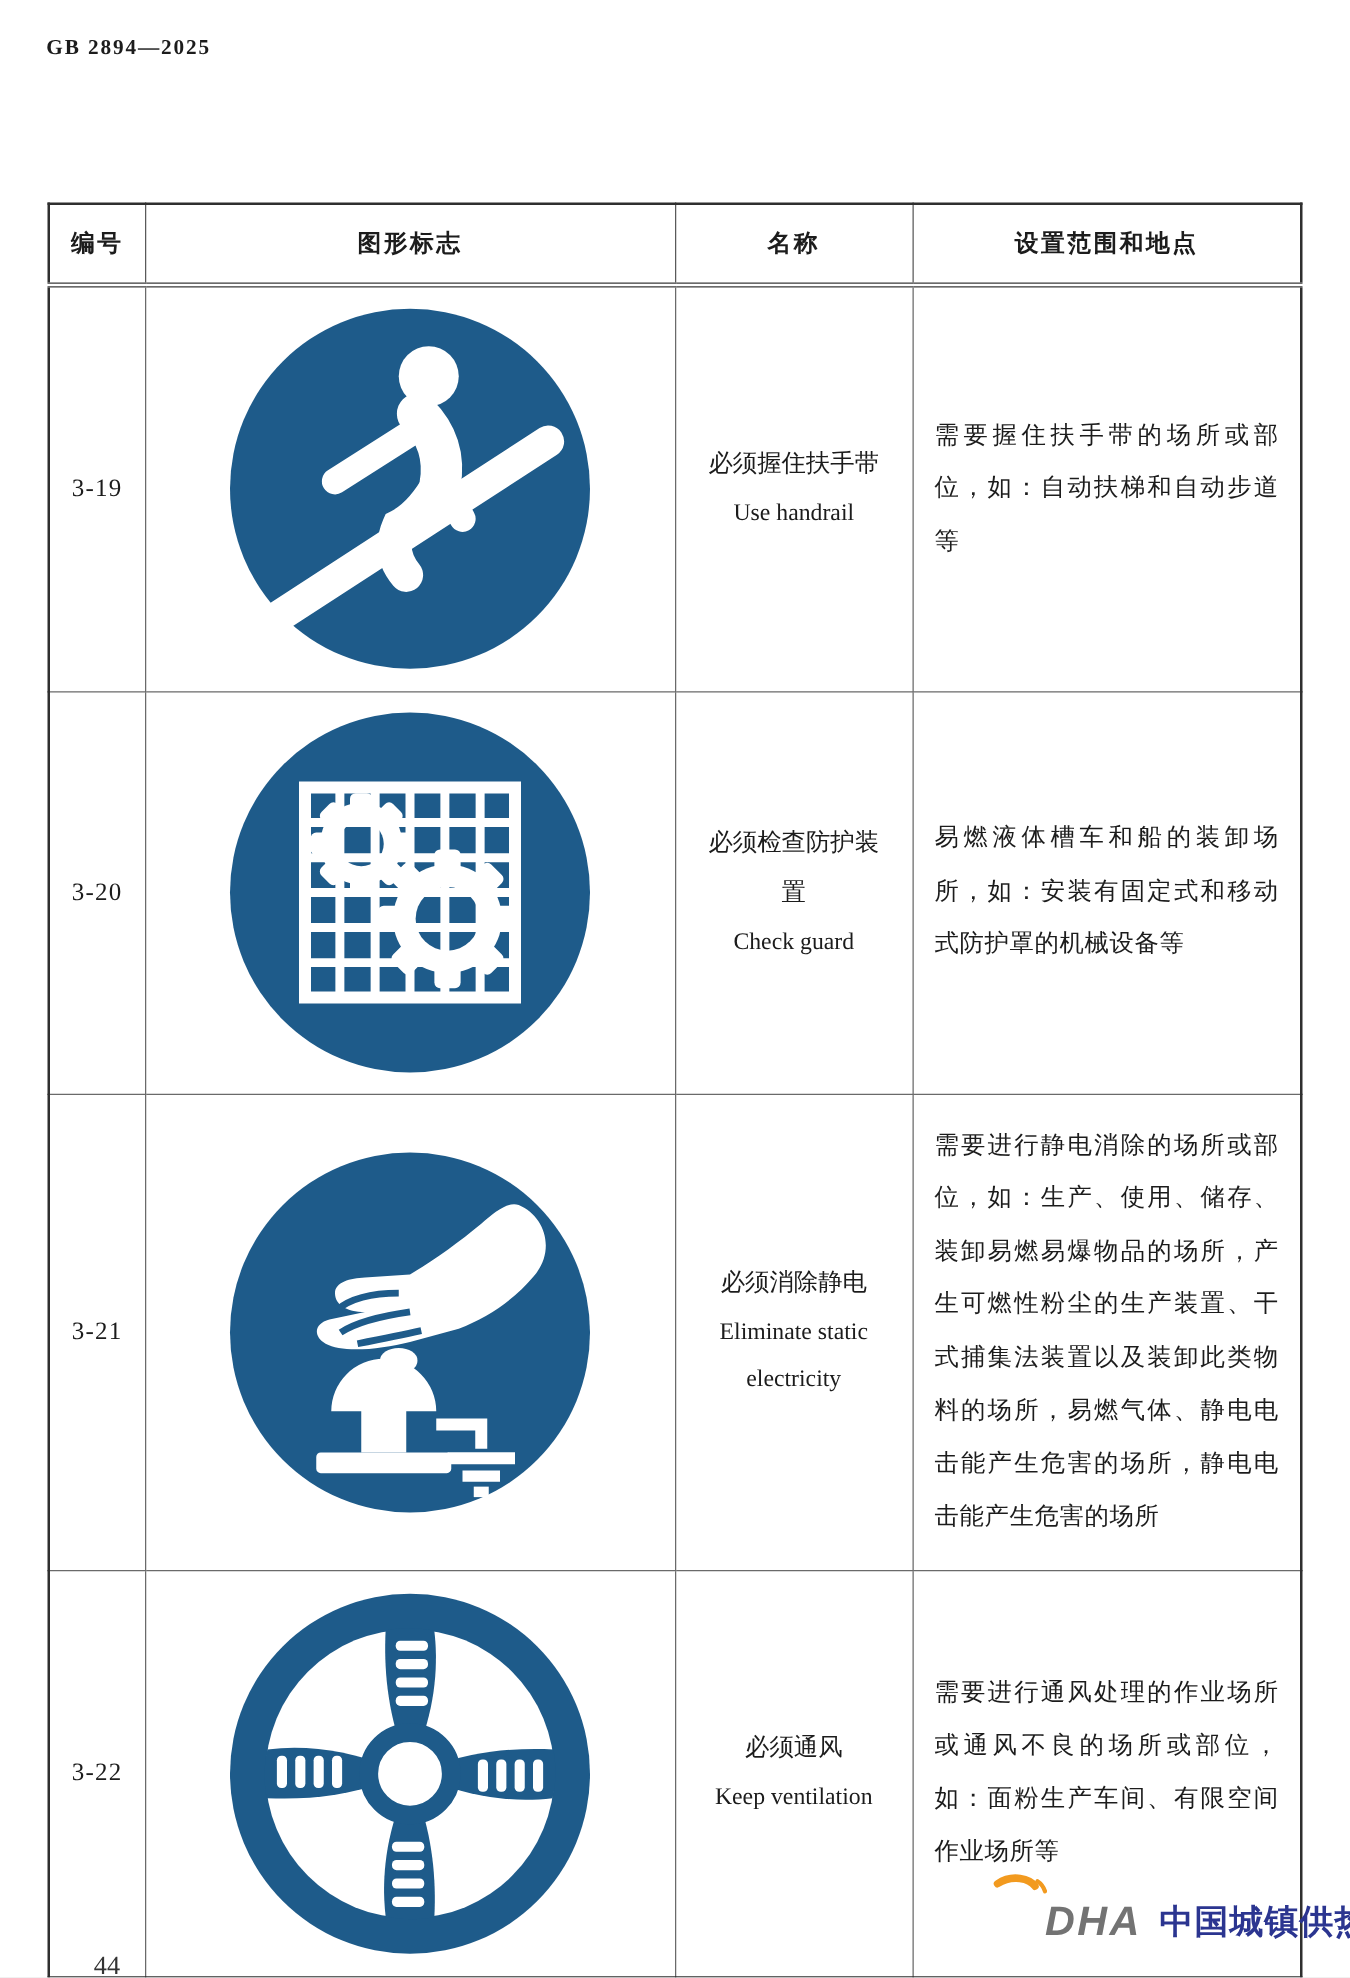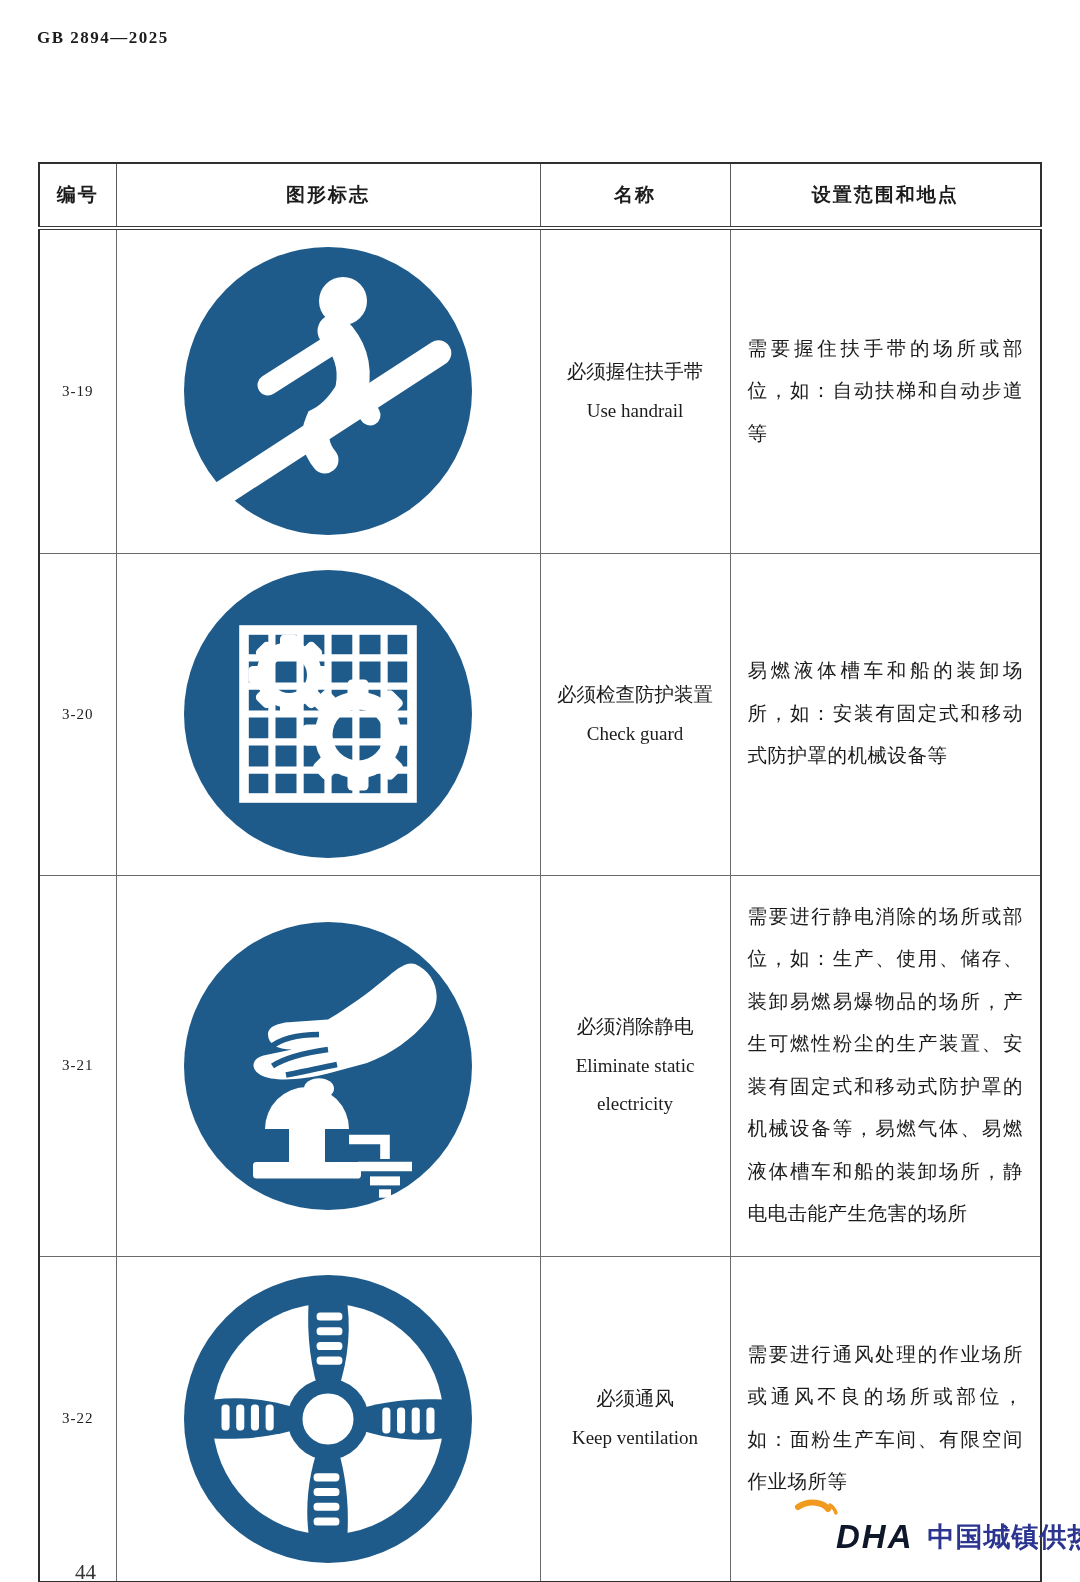--- a/index.html
+++ b/index.html
@@ -23,41 +23,41 @@
   }
   .sign-table th{
     height:38px;font-size:19px;font-weight:bold;letter-spacing:2px;
     border:1px solid #5a5a5a;border-bottom:4px double #3a3a3a;
     background:#ffffff;padding:12px;
   }
   .sign-table td{
     border:1px solid #6a6a6a;vertical-align:middle;padding:0;background:#ffffff;
   }
   .row-1{height:325px}.row-2{height:322px}.row-3{height:335px}.row-4{height:326px}
-  td.num-cell{text-align:center;font-size:15px;letter-spacing:1px;}
+  td.num-cell{text-align:center;font-size:20px;letter-spacing:1px;}
   td.icon-cell{text-align:center;}
   td.icon-cell svg{display:block;margin:0 auto;}
-  td.name-cell{text-align:center;font-size:19.5px;line-height:2.05;padding:0 4px;}
+  td.name-cell{text-align:center;font-size:19.5px;line-height:2.05;padding:0 24px;}
   .name-en{font-size:19px;}
   td.loc-cell{
     font-size:19.5px;line-height:2.18;letter-spacing:0.5px;
     text-align:justify;text-justify:inter-character;
     padding:20px 17px;
   }
   .page-num{
     position:absolute;left:75px;top:1524px;font-size:21px;color:#333;margin-top:36px;
   }
   .footer-logo{
     position:absolute;left:778px;top:1496px;height:72px;
     display:flex;align-items:center;
   }
   .logo-acronym{
     font-family:"Liberation Sans","DejaVu Sans",sans-serif;
     font-size:33px;font-weight:bold;font-style:italic;
-    color:#0f172a;letter-spacing:2px;margin-left:-8px;margin-top:10px;
+    color:#737373;letter-spacing:2px;margin-left:-8px;margin-top:10px;
   }
   .logo-cn{
     font-family:"Liberation Sans","DejaVu Sans",sans-serif;
     font-size:27px;font-weight:bold;color:#2b3590;
     letter-spacing:1px;margin-left:14px;margin-top:10px;white-space:nowrap;
   }
 </style>
 </head>
 <body>
 
@@ -169,21 +169,21 @@
             <path d="M57,74.5 L69,74.5 L69,81" stroke="#fff" stroke-width="3.2" fill="none"></path>
             <line x1="60" y1="83.5" x2="78" y2="83.5" stroke="#fff" stroke-width="3.2"></line>
             <line x1="64" y1="88.3" x2="74" y2="88.3" stroke="#fff" stroke-width="3"></line>
             <line x1="67" y1="92.5" x2="71" y2="92.5" stroke="#fff" stroke-width="2.8"></line>
           </svg>
         </td>
         <td class="name-cell">
           <div>必须消除静电</div>
           <div class="name-en">Eliminate static electricity</div>
         </td>
-        <td class="loc-cell">需要进行静电消除的场所或部位，如：生产、使用、储存、装卸易燃易爆物品的场所，产生可燃性粉尘的生产装置、安装有固定式和移动式防护罩的机械设备等，易燃气体、易燃液体槽车和船的装卸场所，静电电击能产生危害的场所</td>
+        <td class="loc-cell">需要进行静电消除的场所或部位，如：生产、使用、储存、装卸易燃易爆物品的场所，产生可燃性粉尘的生产装置、干式捕集法装置以及装卸此类物料的场所，易燃气体、静电电击能产生危害的场所，静电电击能产生危害的场所</td>
       </tr>
 
       <tr class="row-4">
         <td class="num-cell">3-22</td>
         <td class="icon-cell">
           <svg width="300" height="300" viewBox="0 0 100 100">
             <defs>
               <g id="vane">
                 <path fill="#1E5B8A" d="M43.5,11.8 C47,11 53,11 56.5,12 C57.8,23 56,34 52,44 L48,44 C44,33 43,22 43.5,11.8 Z"></path>
                 <g fill="#fff">

